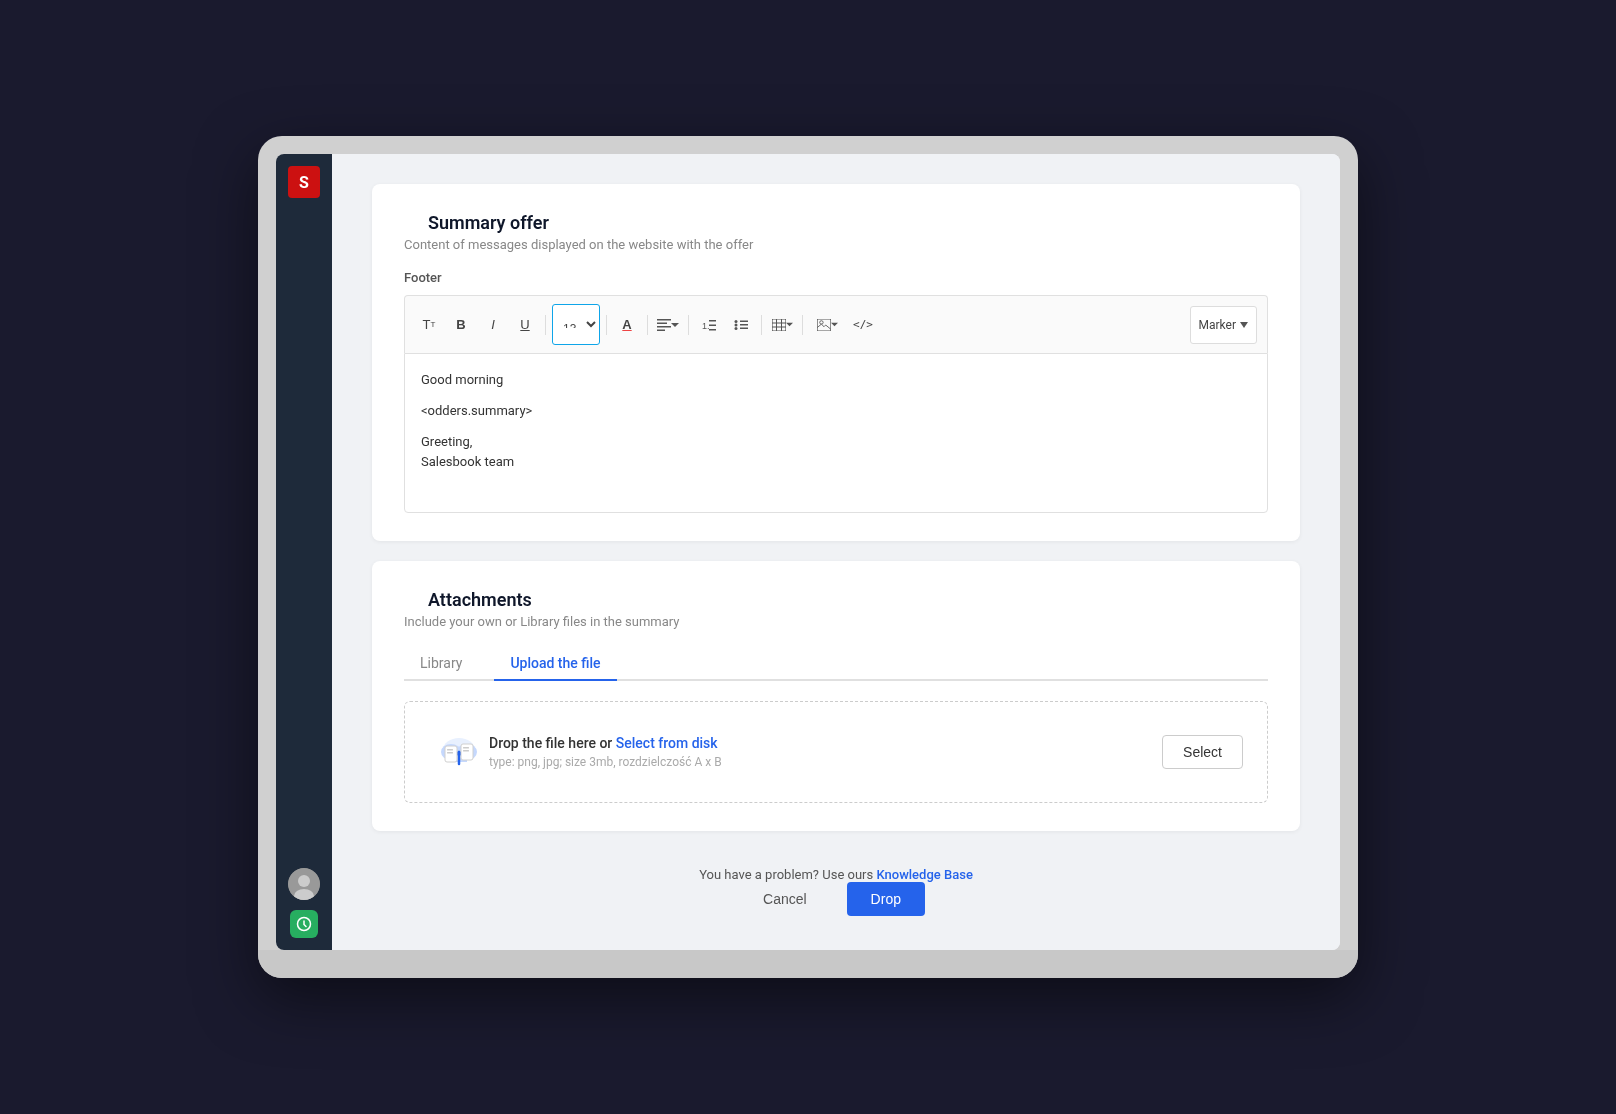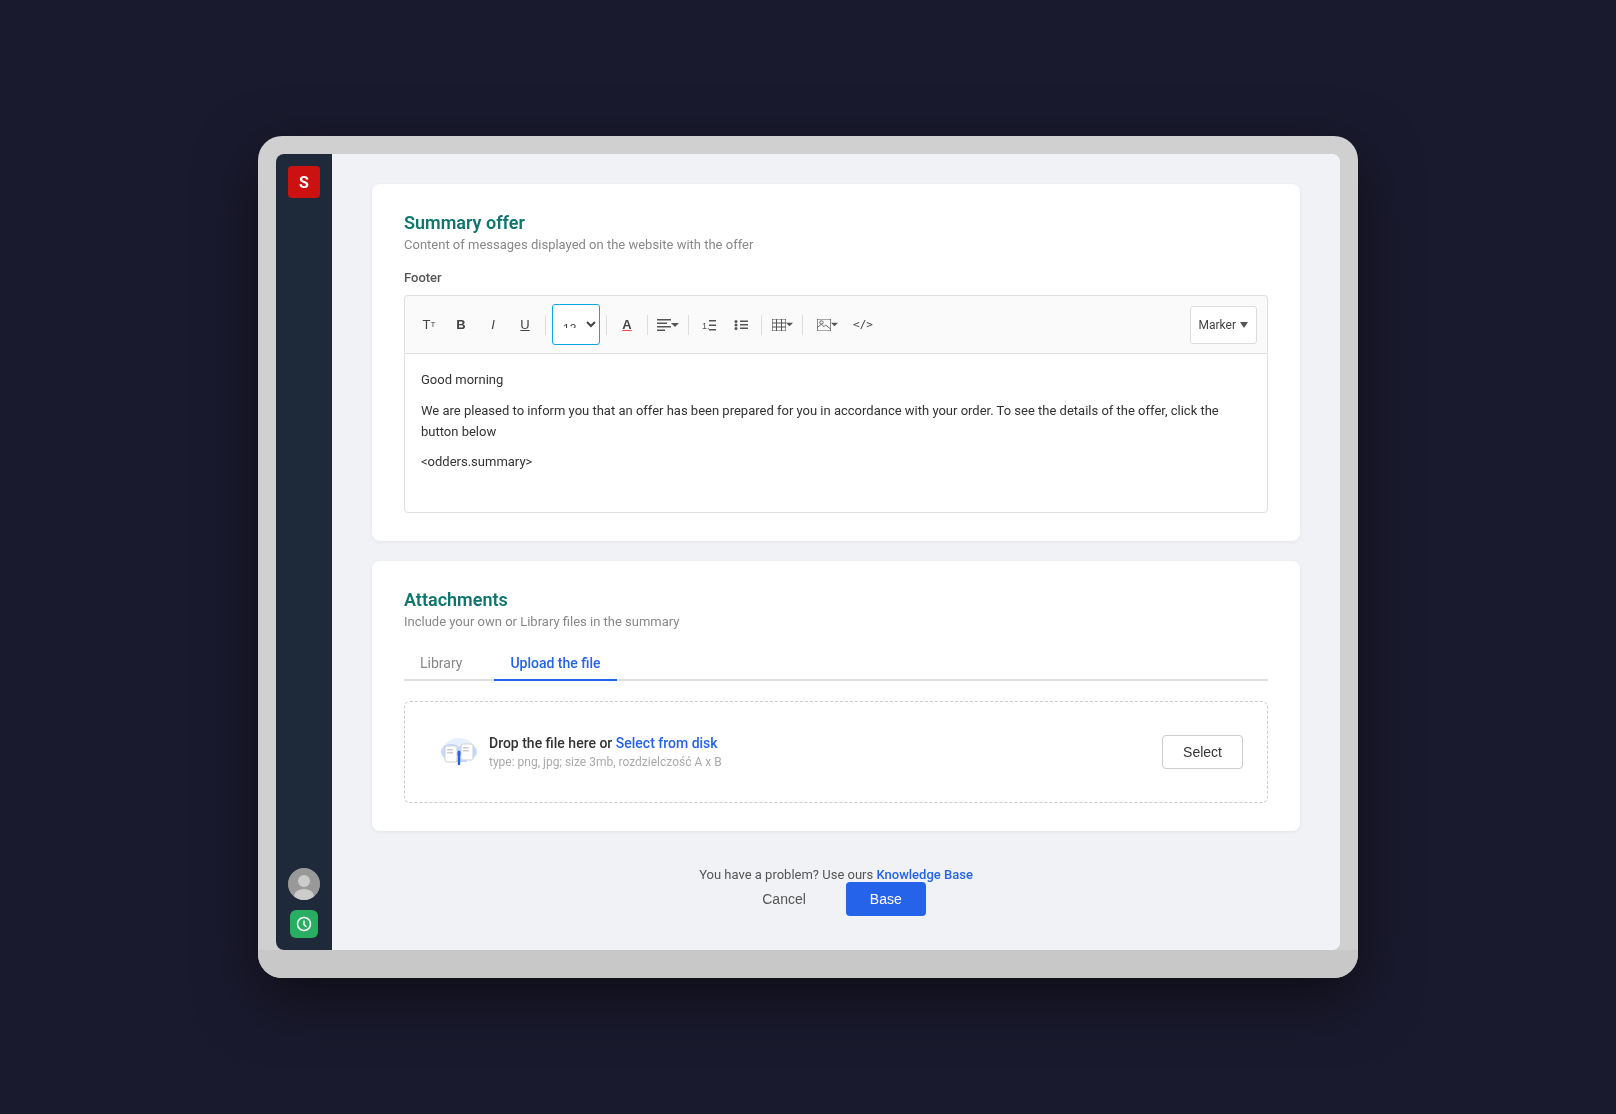--- a/index.html
+++ b/index.html
@@ -110,22 +110,23 @@
       background: white;
       border-radius: 8px;
       padding: 28px 32px;
       margin-bottom: 20px;
       box-shadow: 0 1px 4px rgba(0,0,0,0.06);
     }
 
     .card-title {
       font-size: 18px;
       font-weight: 600;
-      color: #0f766e;
+      color: #0f172a;
       margin-bottom: 4px;
+      margin-left: 24px;
     }
 
     .card-subtitle {
       font-size: 13px;
       color: #888;
       margin-bottom: 18px;
     }
 
     .section-label {
       font-size: 13px;
@@ -438,22 +439,25 @@
           <div class="toolbar-marker">
             <span>Marker</span>
             <svg width="8" height="6" viewBox="0 0 8 6">
                 <path d="M0 0l4 6 4-6z" fill="#555"></path>
               </svg>
           </div>
         </div>
 
         <div class="editor-body">
           <p>Good morning</p>
-          <p>We are pleased to inform you that an offer has been prepared for you in accordance with your order. To see the details of the offer, click the button below</p>
           <p>&lt;odders.summary&gt;</p>
+          <p>
+            <span>Greeting,</span><br>
+            <span>Salesbook team</span>
+          </p>
         </div>
       </div>
 
       <div class="card">
         <div class="card-title">Attachments</div>
         <div class="card-subtitle">Include your own or Library files in the summary</div>
 
         <div class="tabs-row">
           <div class="tab">Library</div>
           <div class="tab active">Upload the file</div>
@@ -489,20 +493,20 @@
           <button class="select-btn">Select</button>
         </div>
       </div>
 
       <div class="footer-bar">
         <div class="help-text">
           <span>You have a problem? Use ours </span><a href="#">Knowledge Base</a>
         </div>
         <div class="footer-actions">
           <button class="cancel-btn">Cancel</button>
-          <button class="save-btn">Base</button>
+          <button class="save-btn">Drop</button>
         </div>
       </div>
 
     </div>
   </div>
   <div class="laptop-base"></div>
 </div>
 
 </body></html>

